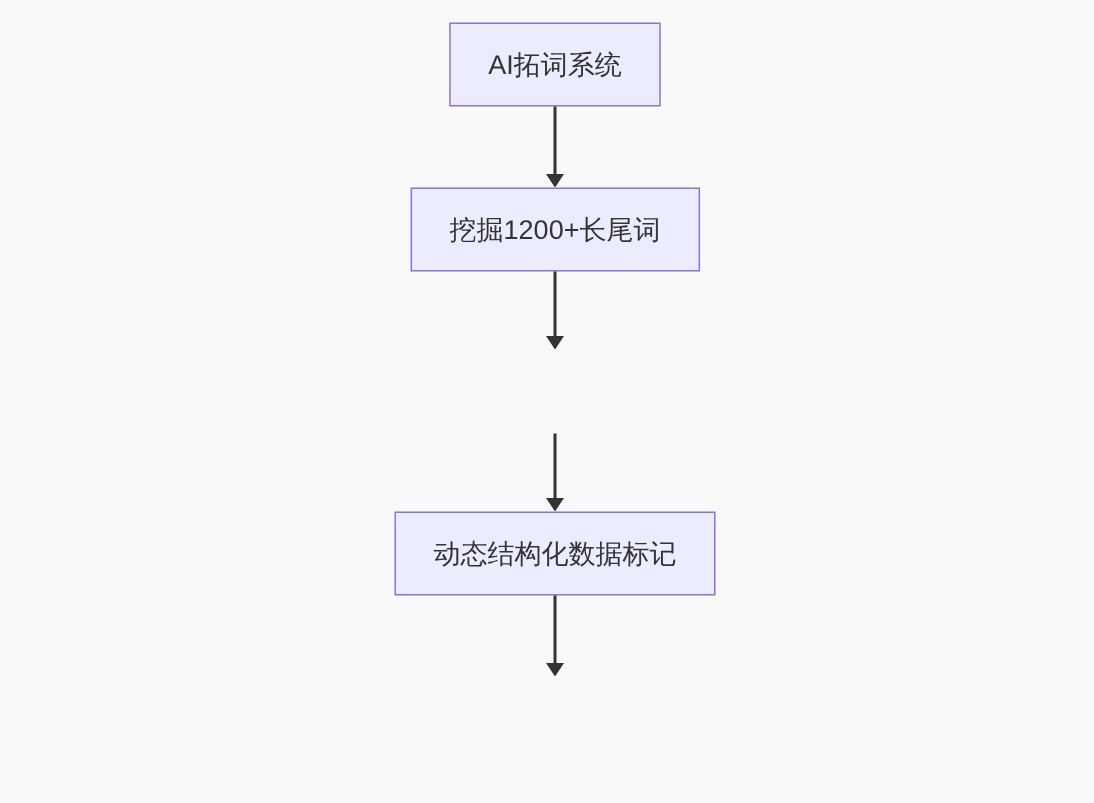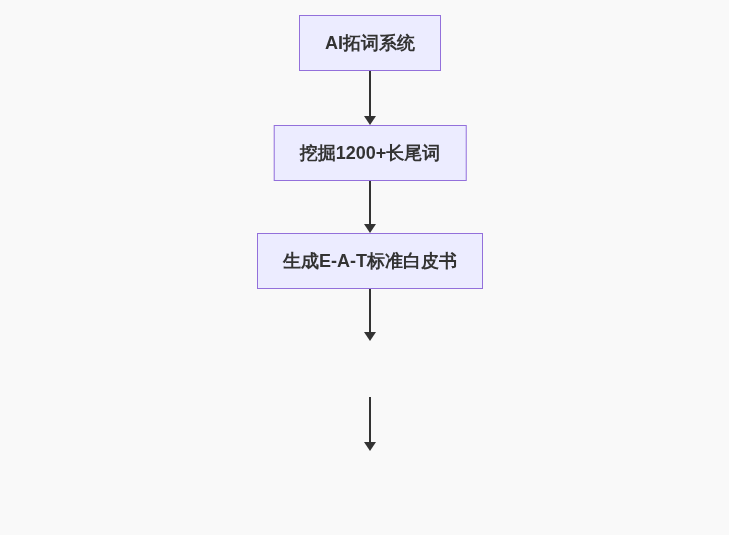--- a/index.html
+++ b/index.html
@@ -10,21 +10,20 @@
     width: 729px;
     height: 535px;
     position: relative;
     overflow: hidden;
     background: var(--background, #f9f9f9);
     font-family: "Liberation Sans", "DejaVu Sans", sans-serif;
   }
   .flowchart {
     position: absolute;
     inset: 0;
-    font-weight: bold;
   }
   .node {
     position: absolute;
     left: 370px;
     transform: translateX(-50%);
     height: 56px;
     box-sizing: border-box;
     padding: 0 25px;
     background: var(--node-fill, #ececff);
     border: 1px solid var(--node-border, #9370db);
@@ -84,27 +83,27 @@
     <div class="edge-head"></div>
   </div>
 
   <div class="node n2">挖掘1200+长尾词</div>
 
   <div class="edge e2">
     <div class="edge-line"></div>
     <div class="edge-head"></div>
   </div>
 
-  <div class="node n3">生成E-A-T标准白皮书</div>
 
   <div class="edge e3">
     <div class="edge-line"></div>
     <div class="edge-head"></div>
   </div>
 
+  <div class="node n4">动态结构化数据标记</div>
 
   <div class="edge e4">
     <div class="edge-line"></div>
     <div class="edge-head"></div>
   </div>
 
 
 </div>
 
 </body></html>

